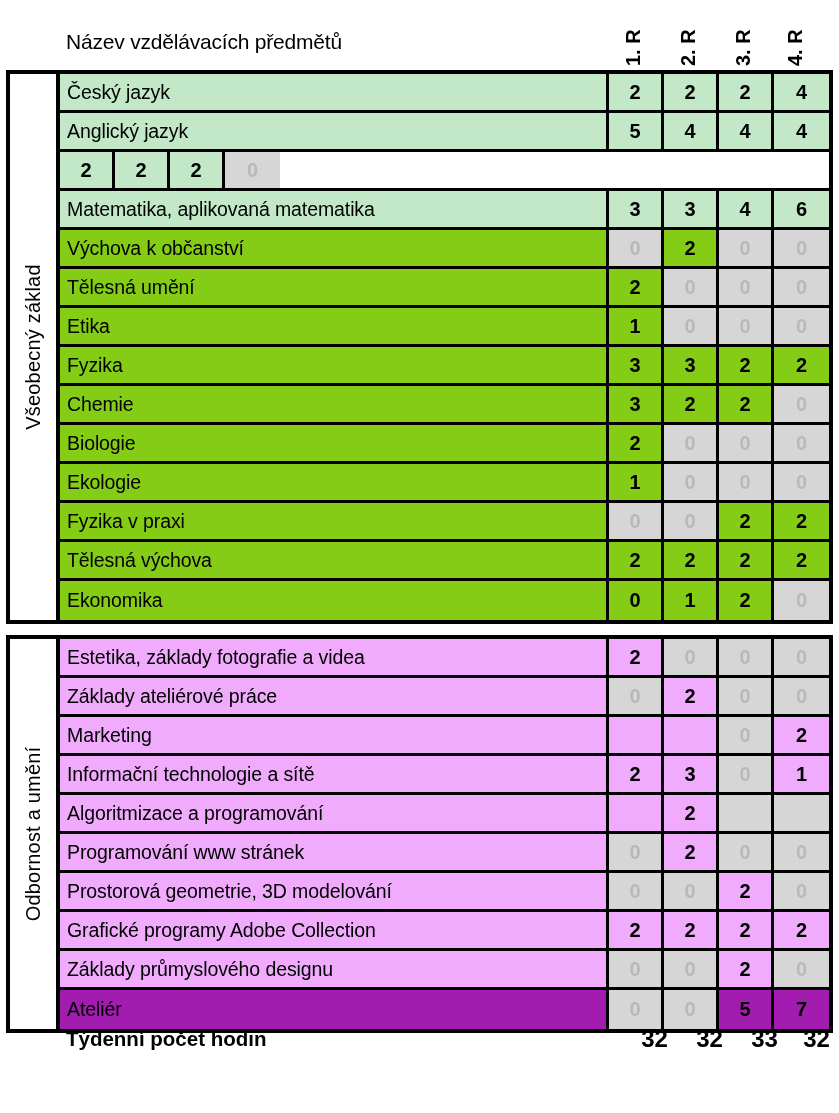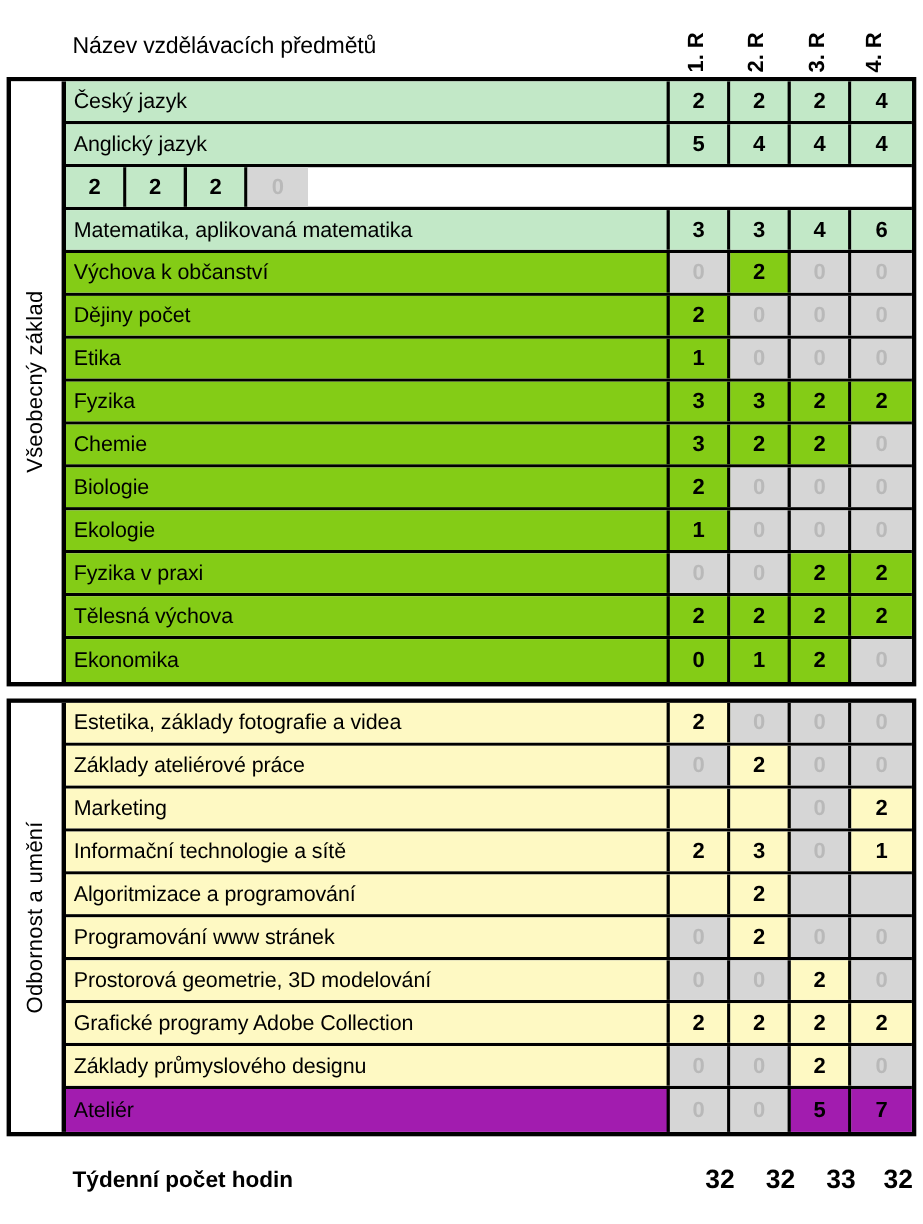--- a/index.html
+++ b/index.html
@@ -116,21 +116,21 @@
   .cell:last-child { border-right: none; }
 
   
   .v-on   { color: #000000; }
   .v-zero { color: #b9b9b9; background: #d6d6d6; }
   .v-empty-gray { background: #d6d6d6; }
 
   
   .bg-green  { background: #c2e8c7; }
   .bg-white  { background: #84cc16; }
-  .bg-peach  { background: #fef9c3; }
+  .bg-peach  { background: #f0abfc; }
   .bg-peach2 { background: #a21caf; }
 
   
   .totals {
     position: absolute;
     left: 0;
     width: 839px;
     height: 40px;
     display: flex;
     align-items: center;
@@ -204,21 +204,21 @@
           <div class="cell v-on bg-green">6</div>
         </div>
         <div class="row">
           <div class="subject bg-white">Výchova k občanství</div>
           <div class="cell v-zero">0</div>
           <div class="cell v-on bg-white">2</div>
           <div class="cell v-zero">0</div>
           <div class="cell v-zero">0</div>
         </div>
         <div class="row">
-          <div class="subject bg-white">Dějiny počet</div>
+          <div class="subject bg-white">Tělesná umění</div>
           <div class="cell v-on bg-white">2</div>
           <div class="cell v-zero">0</div>
           <div class="cell v-zero">0</div>
           <div class="cell v-zero">0</div>
         </div>
         <div class="row">
           <div class="subject bg-white">Etika</div>
           <div class="cell v-on bg-white">1</div>
           <div class="cell v-zero">0</div>
           <div class="cell v-zero">0</div>
@@ -347,21 +347,21 @@
         <div class="row">
           <div class="subject bg-peach2">Ateliér</div>
           <div class="cell v-zero">0</div>
           <div class="cell v-zero">0</div>
           <div class="cell v-on bg-peach2">5</div>
           <div class="cell v-on bg-peach2">7</div>
         </div>
       </div>
   </div>
 
-  <div class="totals" style="top: 1053px;">
+  <div class="totals" style="top: 1019px;">
     <div class="totals-label">Týdenní počet hodin</div>
     <div class="totals-cell" style="left:627px">32</div>
     <div class="totals-cell" style="left:682px">32</div>
     <div class="totals-cell" style="left:737px">33</div>
     <div class="totals-cell" style="left:789px">32</div>
   </div>
 
 </div>
 
 </body></html>

